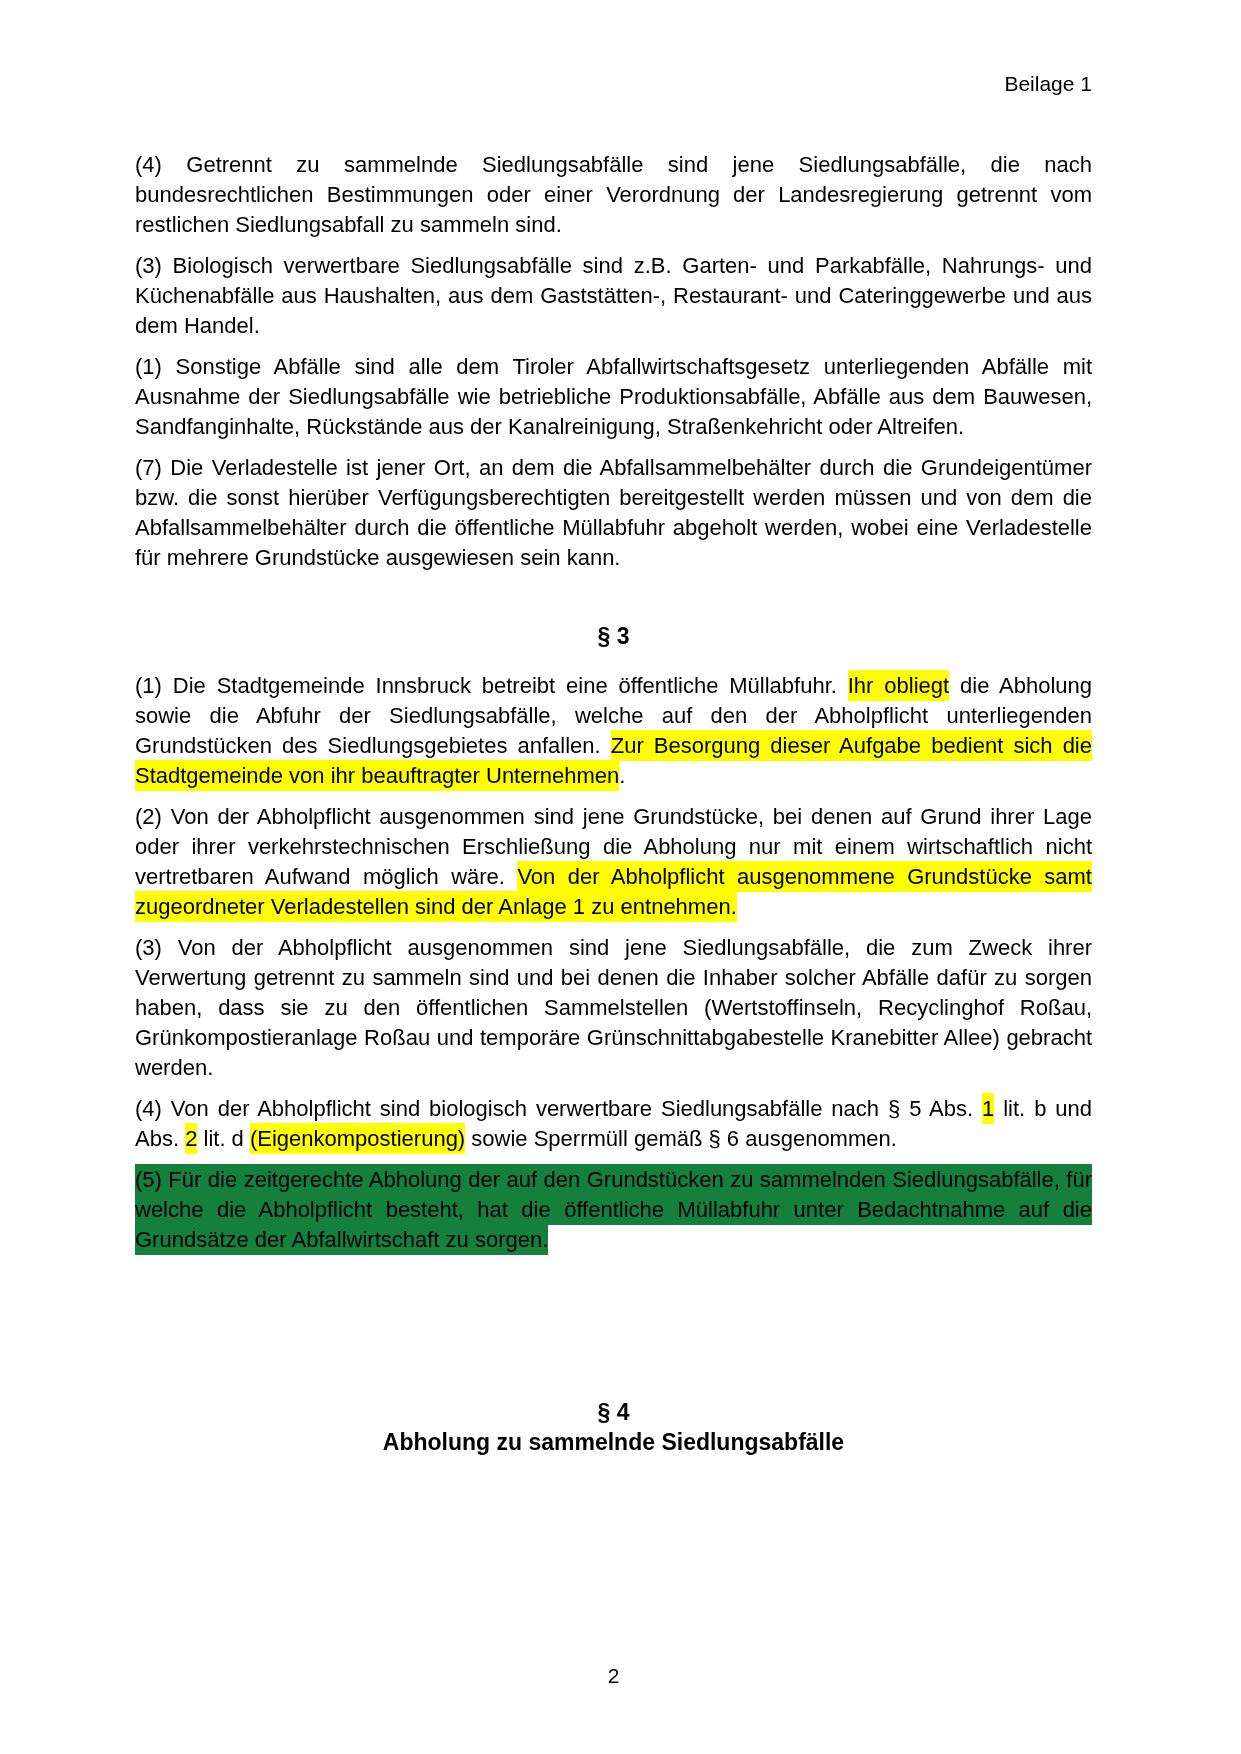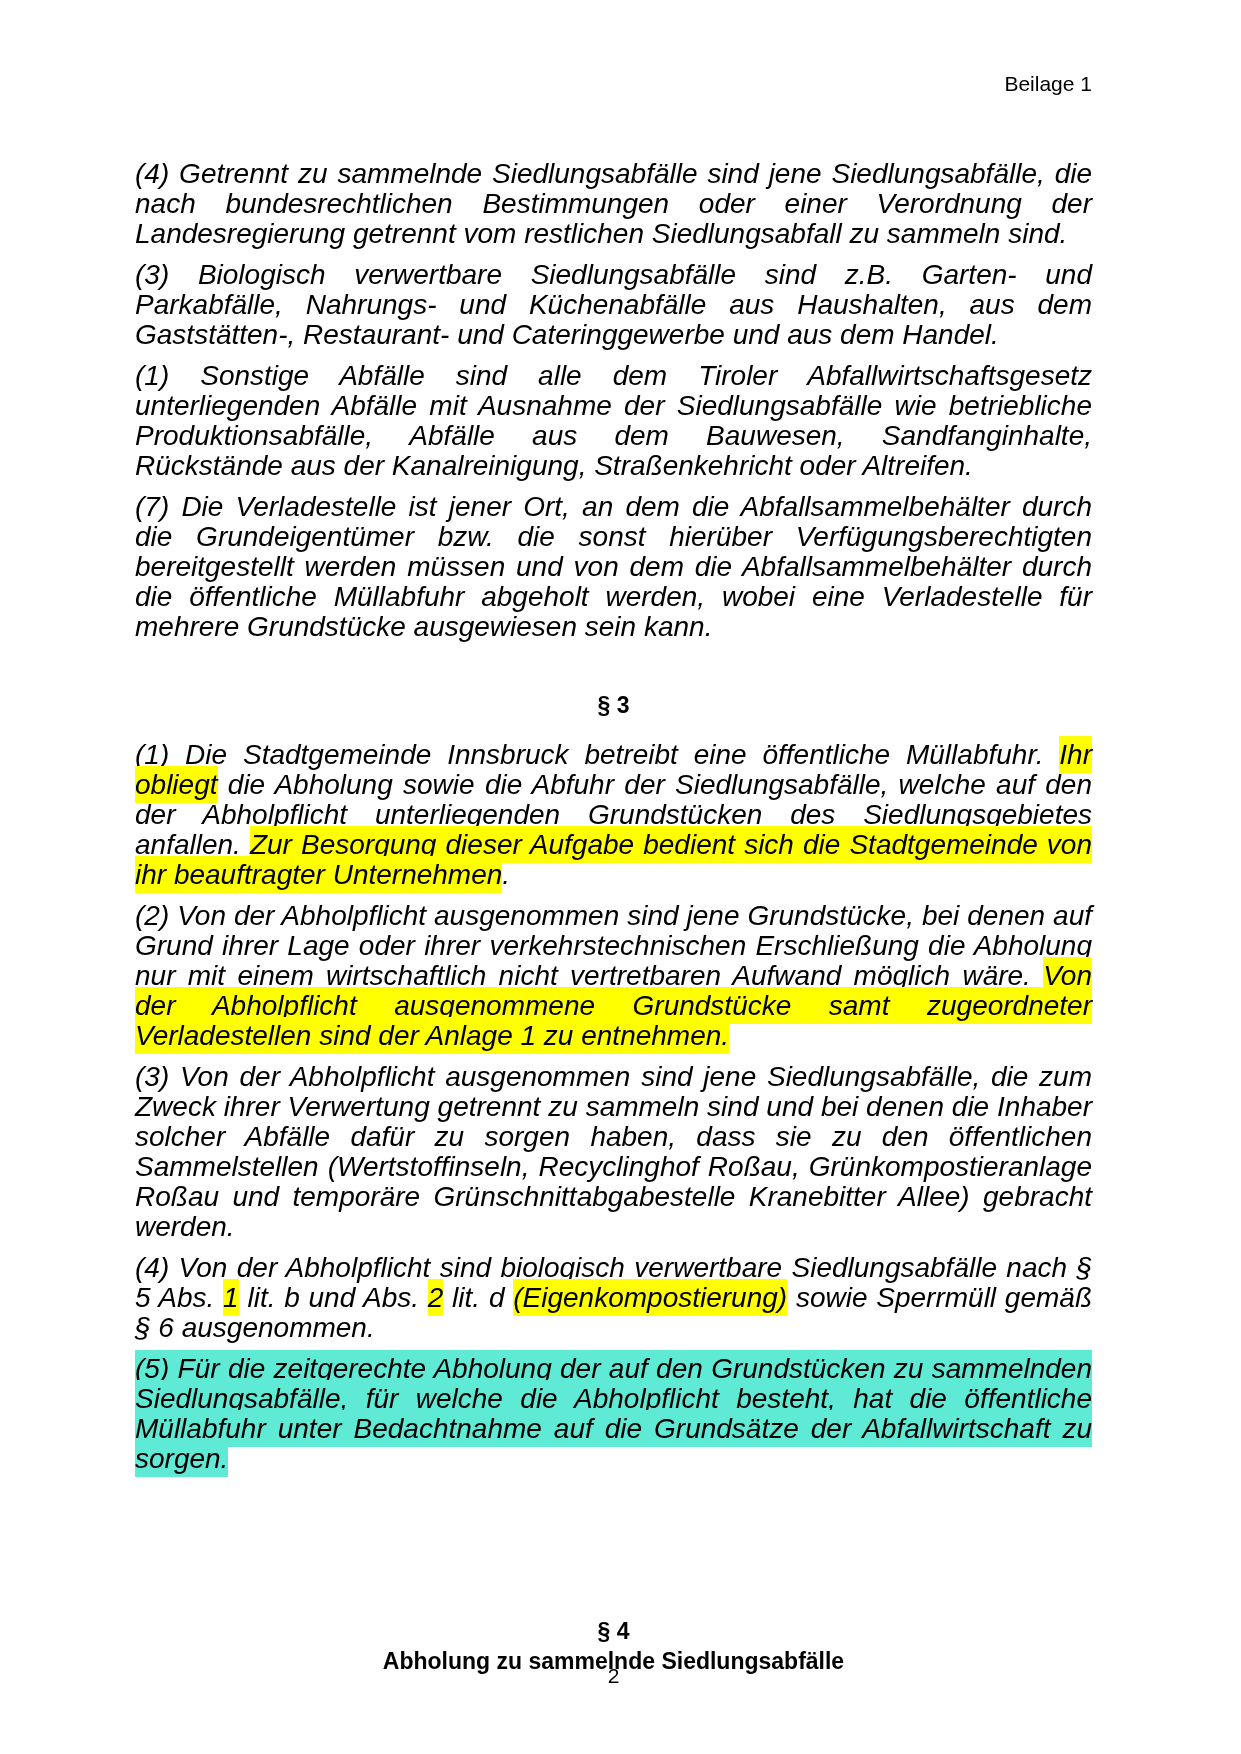--- a/index.html
+++ b/index.html
@@ -26,26 +26,25 @@
     font-size: 21px;
     line-height: 24px;
   }
   .content {
     position: absolute;
     top: 150px;
     left: 135px;
     width: 957px;
   }
   .para {
-    margin: 9px 0 11px 0;
-    font-size: 28px;
+    margin: 0 0 11px 0;
+    font-size: 22px;
     line-height: 30px;
     text-align: justify;
     text-justify: inter-word;
-    font-style: italic;
   }
   .hl {
     background: #ffff00;
     padding: 3px 0;
   }
   .heading {
     font-size: 23px;
     line-height: 30px;
     font-weight: bold;
     text-align: center;
@@ -79,21 +78,21 @@
       <p class="para"><span>(3) Biologisch verwertbare Siedlungsabfälle sind z.B. Garten- und Parkabfälle, Nahrungs- und Küchenabfälle aus Haushalten, aus dem Gaststätten-, Restaurant- und Cateringgewerbe und aus dem Handel.</span></p>
       <p class="para"><span>(1) Sonstige Abfälle sind alle dem Tiroler Abfallwirtschaftsgesetz unterliegenden Abfälle mit Ausnahme der Siedlungsabfälle wie betriebliche Produktionsabfälle, Abfälle aus dem Bauwesen, Sandfanginhalte, Rückstände aus der Kanalreinigung, Straßenkehricht oder Altreifen.</span></p>
       <p class="para"><span>(7) Die Verladestelle ist jener Ort, an dem die Abfallsammelbehälter durch die Grundeigentümer bzw. die sonst hierüber Verfügungsberechtigten bereitgestellt werden müssen und von dem die Abfallsammelbehälter durch die öffentliche Müllabfuhr abgeholt werden, wobei eine Verladestelle für mehrere Grundstücke ausgewiesen sein kann.</span></p>
       <div class="heading">
         <div>§ 3</div>
       </div>
       <p class="para"><span>(1) Die Stadtgemeinde Innsbruck betreibt eine öffentliche Müllabfuhr. </span><span class="hl" style="background: rgb(255, 255, 0);">Ihr obliegt</span><span> die Abholung sowie die Abfuhr der Siedlungsabfälle, welche auf den der Abholpflicht unterliegenden Grundstücken des Siedlungsgebietes anfallen. </span><span class="hl" style="background: rgb(255, 255, 0);">Zur Besorgung dieser Aufgabe bedient sich die Stadtgemeinde von ihr beauftragter Unternehmen</span><span>.</span></p>
       <p class="para"><span>(2) Von der Abholpflicht ausgenommen sind jene Grundstücke, bei denen auf Grund ihrer Lage oder ihrer verkehrstechnischen Erschließung die Abholung nur mit einem wirtschaftlich nicht vertretbaren Aufwand möglich wäre. </span><span class="hl" style="background: rgb(255, 255, 0);">Von der Abholpflicht ausgenommene Grundstücke samt zugeordneter Verladestellen sind der Anlage 1 zu entnehmen.</span></p>
       <p class="para"><span>(3) Von der Abholpflicht ausgenommen sind jene Siedlungsabfälle, die zum Zweck ihrer Verwertung getrennt zu sammeln sind und bei denen die Inhaber solcher Abfälle dafür zu sorgen haben, dass sie zu den öffentlichen Sammelstellen (Wertstoffinseln, Recyclinghof Roßau, Grünkompostieranlage Roßau und temporäre Grünschnittabgabestelle Kranebitter Allee) gebracht werden.</span></p>
       <p class="para"><span>(4) Von der Abholpflicht sind biologisch verwertbare Siedlungsabfälle nach § 5 Abs. </span><span class="hl" style="background: rgb(255, 255, 0);">1</span><span> lit. b und Abs. </span><span class="hl" style="background: rgb(255, 255, 0);">2</span><span> lit. d </span><span class="hl" style="background: rgb(255, 255, 0);">(Eigenkompostierung)</span><span> sowie Sperrmüll gemäß § 6 ausgenommen.</span></p>
-      <p class="para"><span class="hl" style="background: #5eead4;">(5) Für die zeitgerechte Abholung der auf den Grundstücken zu sammelnden Siedlungsabfälle, für welche die Abholpflicht besteht, hat die öffentliche Müllabfuhr unter Bedachtnahme auf die Grundsätze der Abfallwirtschaft zu sorgen.</span></p>
+      <p class="para"><span class="hl" style="background: #15803d;">(5) Für die zeitgerechte Abholung der auf den Grundstücken zu sammelnden Siedlungsabfälle, für welche die Abholpflicht besteht, hat die öffentliche Müllabfuhr unter Bedachtnahme auf die Grundsätze der Abfallwirtschaft zu sorgen.</span></p>
       <div class="heading">
         <div>§ 4</div>
         <div>Abholung zu sammelnde Siedlungsabfälle</div>
       </div>
     </main>
 
   <div class="footer">
     <span>2</span>
   </div>
 </div>

